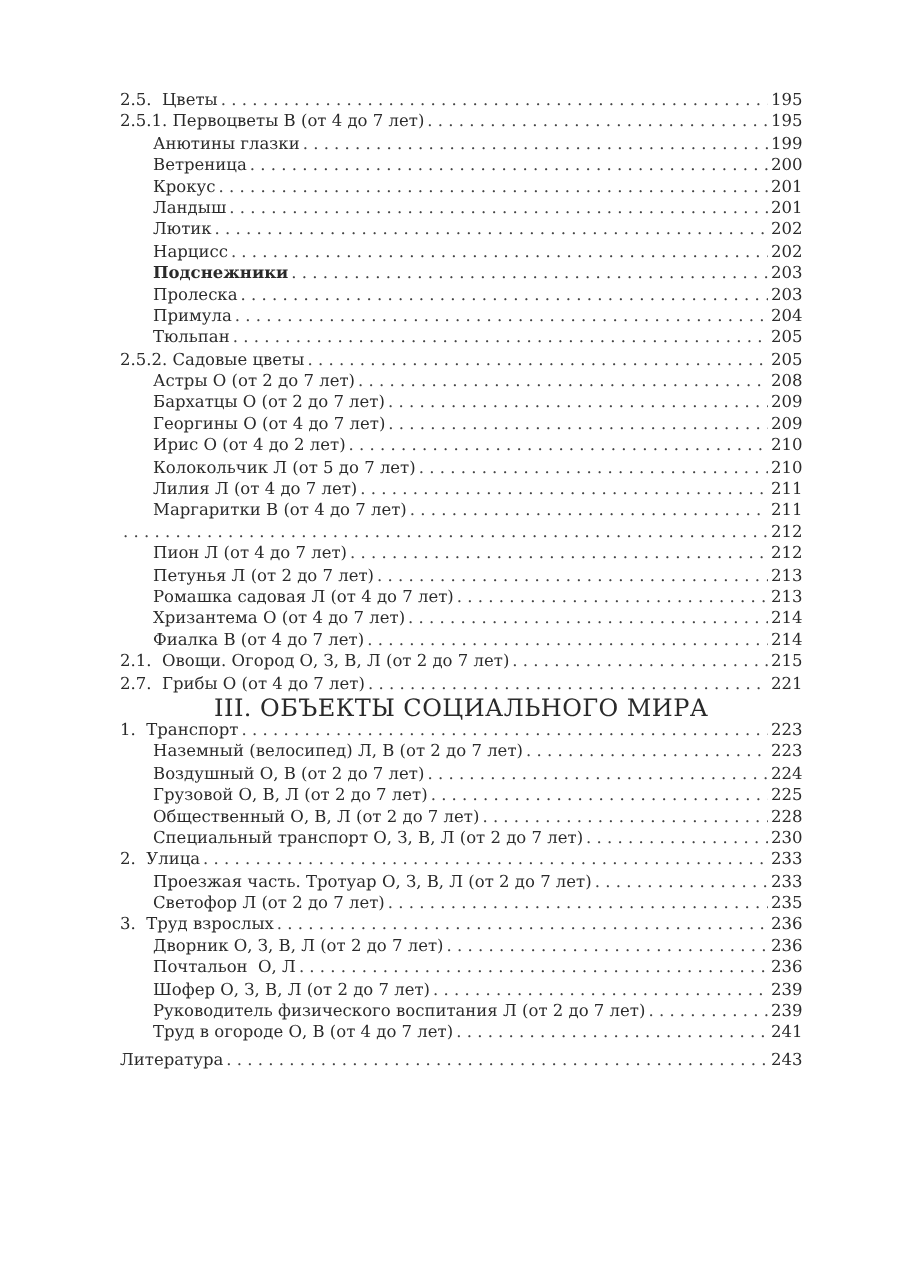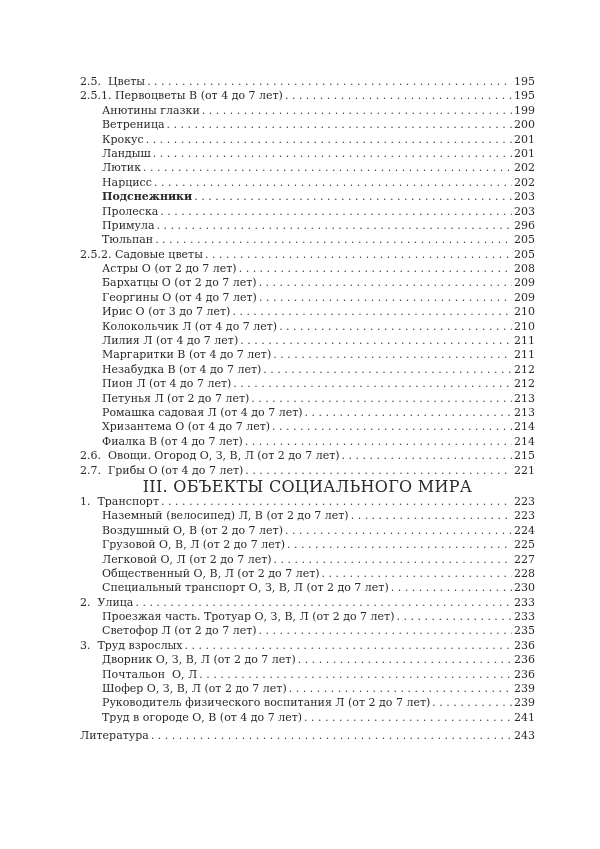--- a/index.html
+++ b/index.html
@@ -1,18 +1,18 @@
 <!DOCTYPE html>
 <html><head>
 <meta charset="utf-8">
 <style>
   html, body { margin: 0; padding: 0; background: #ffffff; }
   body { width: 600px; height: 849px; position: relative; overflow: hidden;
          font-family: "DejaVu Serif", "Liberation Serif", serif; color: #2a2a2a; }
-  .page { position: absolute; left: 80px; top: 75px; width: 455px; }
+  .page { position: absolute; left: 80px; top: 60px; width: 455px; }
   .row { display: flex; align-items: baseline; height: 14.4px; line-height: 14.4px;
          font-size: 11px; white-space: nowrap; }
   .row.l0 .label { padding-left: 0; }
   .row.l1 .label { padding-left: 22px; }
   .row .label { flex: 0 0 auto; }
   .row .dots { flex: 1 1 auto; overflow: hidden; margin: 0 2px;
                letter-spacing: 3.6px; color: #444; }
   .row .dots::before { content: ". . . . . . . . . . . . . . . . . . . . . . . . . . . . . . . . . . . . . . . . . . . . . . . . . . . . . . . . . . . . . . . . . . . . . . . . . . . . . . . . . . . . . . . . . . . . ."; letter-spacing: 0; }
   .row .page-no { flex: 0 0 auto; text-align: left; }
   .heading { height: 16px; line-height: 16px; text-align: center; font-size: 16px;
@@ -70,21 +70,21 @@
         <span class="page-no">203</span>
       </div>
       <div class="row l1">
         <span class="label" style="white-space: pre;">Пролеска</span>
         <span class="dots"></span>
         <span class="page-no">203</span>
       </div>
       <div class="row l1">
         <span class="label" style="white-space: pre;">Примула</span>
         <span class="dots"></span>
-        <span class="page-no">296</span>
+        <span class="page-no">204</span>
       </div>
       <div class="row l1">
         <span class="label" style="white-space: pre;">Тюльпан</span>
         <span class="dots"></span>
         <span class="page-no">205</span>
       </div>
       <div class="row l0">
         <span class="label" style="white-space: pre;">2.5.2. Садовые цветы</span>
         <span class="dots"></span>
         <span class="page-no">205</span>
@@ -98,41 +98,40 @@
         <span class="label" style="white-space: pre;">Бархатцы О (от 2 до 7 лет)</span>
         <span class="dots"></span>
         <span class="page-no">209</span>
       </div>
       <div class="row l1">
         <span class="label" style="white-space: pre;">Георгины О (от 4 до 7 лет)</span>
         <span class="dots"></span>
         <span class="page-no">209</span>
       </div>
       <div class="row l1">
-        <span class="label" style="white-space: pre;">Ирис О (от 3 до 7 лет)</span>
+        <span class="label" style="white-space: pre;">Ирис О (от 4 до 2 лет)</span>
         <span class="dots"></span>
         <span class="page-no">210</span>
       </div>
       <div class="row l1">
-        <span class="label" style="white-space: pre;">Колокольчик Л (от 4 до 7 лет)</span>
+        <span class="label" style="white-space: pre;">Колокольчик Л (от 5 до 7 лет)</span>
         <span class="dots"></span>
         <span class="page-no">210</span>
       </div>
       <div class="row l1">
         <span class="label" style="white-space: pre;">Лилия Л (от 4 до 7 лет)</span>
         <span class="dots"></span>
         <span class="page-no">211</span>
       </div>
       <div class="row l1">
         <span class="label" style="white-space: pre;">Маргаритки В (от 4 до 7 лет)</span>
         <span class="dots"></span>
         <span class="page-no">211</span>
       </div>
       <div class="row l1">
-        <span class="label" style="white-space: pre;">Незабудка В (от 4 до 7 лет)</span>
         <span class="dots"></span>
         <span class="page-no">212</span>
       </div>
       <div class="row l1">
         <span class="label" style="white-space: pre;">Пион Л (от 4 до 7 лет)</span>
         <span class="dots"></span>
         <span class="page-no">212</span>
       </div>
       <div class="row l1">
         <span class="label" style="white-space: pre;">Петунья Л (от 2 до 7 лет)</span>
@@ -148,21 +147,21 @@
         <span class="label" style="white-space: pre;">Хризантема О (от 4 до 7 лет)</span>
         <span class="dots"></span>
         <span class="page-no">214</span>
       </div>
       <div class="row l1">
         <span class="label" style="white-space: pre;">Фиалка В (от 4 до 7 лет)</span>
         <span class="dots"></span>
         <span class="page-no">214</span>
       </div>
       <div class="row l0">
-        <span class="label" style="white-space: pre;">2.6.  Овощи. Огород О, З, В, Л (от 2 до 7 лет)</span>
+        <span class="label" style="white-space: pre;">2.1.  Овощи. Огород О, З, В, Л (от 2 до 7 лет)</span>
         <span class="dots"></span>
         <span class="page-no">215</span>
       </div>
       <div class="row l0">
         <span class="label" style="white-space: pre;">2.7.  Грибы О (от 4 до 7 лет)</span>
         <span class="dots"></span>
         <span class="page-no">221</span>
       </div>
     </div>
   <div class="heading">III. ОБЪЕКТЫ СОЦИАЛЬНОГО МИРА</div>
@@ -179,25 +178,20 @@
       </div>
       <div class="row l1">
         <span class="label" style="white-space: pre;">Воздушный О, В (от 2 до 7 лет)</span>
         <span class="dots"></span>
         <span class="page-no">224</span>
       </div>
       <div class="row l1">
         <span class="label" style="white-space: pre;">Грузовой О, В, Л (от 2 до 7 лет)</span>
         <span class="dots"></span>
         <span class="page-no">225</span>
-      </div>
-      <div class="row l1">
-        <span class="label" style="white-space: pre;">Легковой О, Л (от 2 до 7 лет)</span>
-        <span class="dots"></span>
-        <span class="page-no">227</span>
       </div>
       <div class="row l1">
         <span class="label" style="white-space: pre;">Общественный О, В, Л (от 2 до 7 лет)</span>
         <span class="dots"></span>
         <span class="page-no">228</span>
       </div>
       <div class="row l1">
         <span class="label" style="white-space: pre;">Специальный транспорт О, З, В, Л (от 2 до 7 лет)</span>
         <span class="dots"></span>
         <span class="page-no">230</span>

